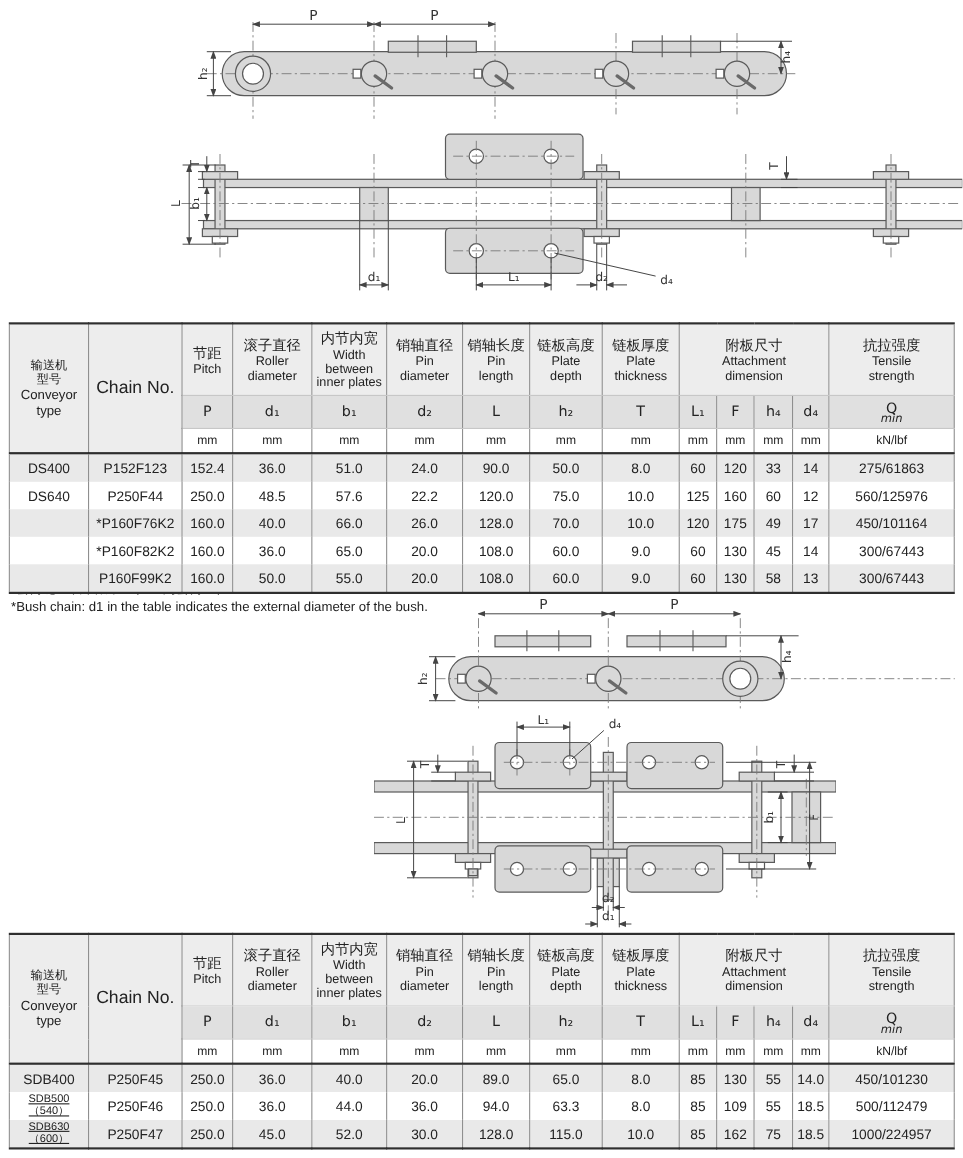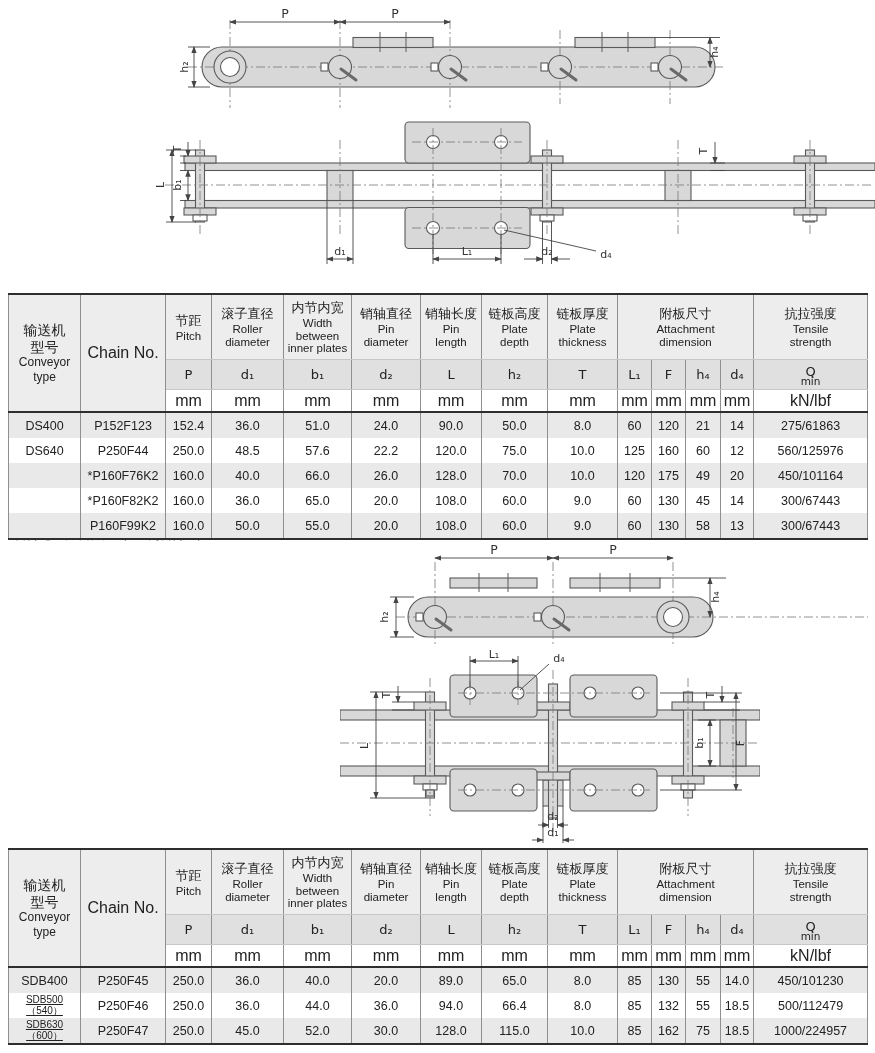--- a/index.html
+++ b/index.html
@@ -15,26 +15,26 @@
   table{border-collapse:collapse;table-layout:fixed;width:859px;position:absolute;left:8px;background:#fff;
         border-top:2px solid #2e2e2e;border-bottom:2px solid #2e2e2e;}
   #t1{top:293px;} #t2{top:848px;}
   th,td{border-left:1px solid #8f8f8f;border-right:1px solid #8f8f8f;text-align:center;vertical-align:middle;
         font-weight:normal;padding:1px 2px;overflow:hidden;}
   thead{border-bottom:2px solid #2e2e2e;}
   .hrow1 th{background:#ededed;height:62px;border-bottom:1px solid #c7c7c7;}
   .hrow1 .zh{font-size:13px;}
   .hrow1 .en{font-size:11.5px;line-height:1.12;}
   .hrow2 td{background:#e0e0e0;height:27px;font-size:13px;font-family:"DejaVu Sans",sans-serif;border-bottom:1px solid #c7c7c7;}
-  .hrow3 td{background:#fff;height:19px;font-size:16px;margin-top:33px;}
+  .hrow3 td{background:#fff;height:19px;font-size:11px;margin-top:33px;}
   .c-type{font-size:12px;line-height:1.18;}
-  .c-type .zh{font-size:14px;}
+  .c-type .zh{font-size:11px;}
   tbody td{font-size:12.5px;height:23px;}
   tr.alt td{background:#e9e9e9;}
-  .min{font-size:10.5px;line-height:.8;margin-top:-2px;}
+  .min{font-size:10.5px;line-height:.8;margin-top:-2px;font-style:italic;}
   .t2a{font-size:10px;line-height:1.05;text-decoration:underline;}
 </style>
 </head>
 <body>
 
 <div class="page">
 
 <svg class="diagram" style="left:180px;top:6px" width="545" height="108" viewBox="0 0 545 108">
   <defs>
     <marker id="ar1" viewBox="0 0 8 6" refX="7" refY="3" markerWidth="8" markerHeight="6" orient="auto-start-reverse">
@@ -155,20 +155,21 @@
   <text class="dl" x="31" y="67" text-anchor="middle" transform="rotate(-90 31 67)">b₁</text>
   <text class="dl" x="190" y="137" text-anchor="middle">d₁</text>
   <text class="dl" x="317" y="137" text-anchor="middle">L₁</text>
   <text class="dl" x="397" y="137" text-anchor="middle">d₂</text>
   <text class="dl" x="456" y="140" text-anchor="middle">d₄</text>
   <text class="dl" x="557" y="33" text-anchor="middle" transform="rotate(-90 557 33)">T</text>
 </svg>
 
 <div class="note">
   <div>*套筒链：表中滚子直径d1为套筒直径</div>
+  <div>*Bush chain: d1 in the table indicates the external diameter of the bush.</div>
 </div>
 
 <svg class="diagram" style="left:378px;top:544px" width="497" height="106" viewBox="0 0 497 106">
   <defs>
     <marker id="ar3" viewBox="0 0 8 6" refX="7" refY="3" markerWidth="8" markerHeight="6" orient="auto-start-reverse">
       <path d="M0 0L8 3L0 6z" fill="#444"></path>
         </marker>
   </defs>
   <g stroke="#5a5a5a" stroke-width="1.1">
     <rect x="30" y="53" width="305" height="40" rx="20" fill="#d8d8d8"></rect>
@@ -401,21 +402,21 @@
       <td>P152F123</td>
       <td>152.4</td>
       <td>36.0</td>
       <td>51.0</td>
       <td>24.0</td>
       <td>90.0</td>
       <td>50.0</td>
       <td>8.0</td>
       <td>60</td>
       <td>120</td>
-      <td>21</td>
+      <td>33</td>
       <td>14</td>
       <td>275/61863</td>
     </tr>
     <tr>
       <td>DS640</td>
       <td>P250F44</td>
       <td>250.0</td>
       <td>48.5</td>
       <td>57.6</td>
       <td>22.2</td>
@@ -434,21 +435,21 @@
       <td>160.0</td>
       <td>40.0</td>
       <td>66.0</td>
       <td>26.0</td>
       <td>128.0</td>
       <td>70.0</td>
       <td>10.0</td>
       <td>120</td>
       <td>175</td>
       <td>49</td>
-      <td>20</td>
+      <td>17</td>
       <td>450/101164</td>
     </tr>
     <tr>
       <td></td>
       <td>*P160F82K2</td>
       <td>160.0</td>
       <td>36.0</td>
       <td>65.0</td>
       <td>20.0</td>
       <td>108.0</td>
@@ -604,24 +605,24 @@
       <td class="t2a">
             <div>SDB500</div>
             <div>（540）</div>
           </td>
       <td>P250F46</td>
       <td>250.0</td>
       <td>36.0</td>
       <td>44.0</td>
       <td>36.0</td>
       <td>94.0</td>
-      <td>66.4</td>
+      <td>63.3</td>
       <td>8.0</td>
       <td>85</td>
-      <td>132</td>
+      <td>109</td>
       <td>55</td>
       <td>18.5</td>
       <td>500/112479</td>
     </tr>
     <tr class="alt">
       <td class="t2a">
             <div>SDB630</div>
             <div>（600）</div>
           </td>
       <td>P250F47</td>

